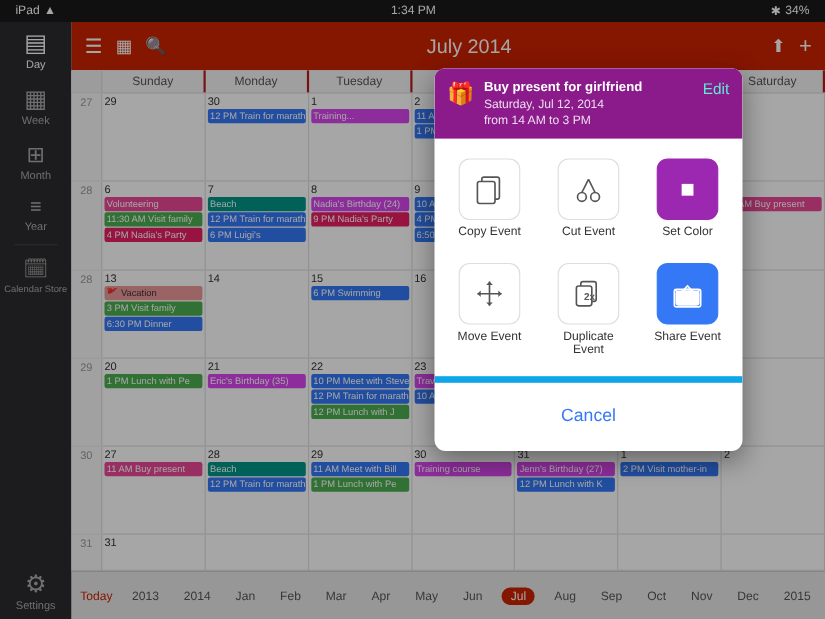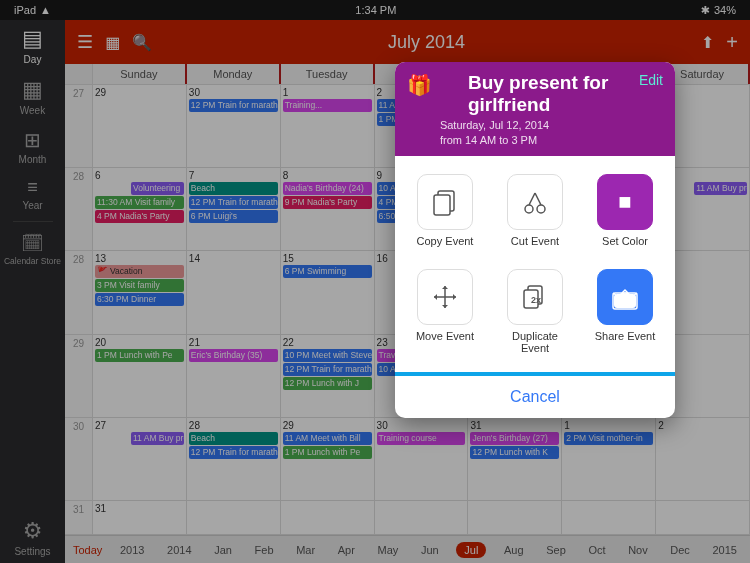--- a/index.html
+++ b/index.html
@@ -68,29 +68,29 @@
       font-size: 10px; color: #333; margin-bottom: 1px; font-weight: 500;
       display: block;
     }
     .event {
       display: block; font-size: 8.5px; padding: 0 2px; margin-bottom: 1px;
       white-space: nowrap; overflow: hidden; border-radius: 2px; line-height: 13px;
     }
     .ev-red { background: #d946ef; color: white; }
     .ev-blue { background: #3478f6; color: white; }
     .ev-green { background: #4caf50; color: white; }
-    .ev-purple { background: #8b5cf6; color: white; margin-left: 36px; }
+    .ev-purple { background: #ec4899; color: white; }
     .ev-teal { background: #009688; color: white; }
     .ev-orange { background: #ff9800; color: white; }
     .ev-pink { background: #e91e63; color: white; }
     .ev-salmon { background: #ef9a9a; color: #333; }
 
     
     #bottom-nav {
-      height: 28px; background: #e8e8e8; display: flex; align-items: center;
+      height: 44px; background: #e8e8e8; display: flex; align-items: center;
       justify-content: space-between; padding: 0 8px; border-top: 1px solid #ccc;
     }
     .bottom-nav-item {
       font-size: 11px; color: #555; cursor: pointer; padding: 2px 5px;
     }
     .bottom-nav-item.active {
       background: #cc2200; color: white; border-radius: 10px; padding: 2px 8px;
     }
     .bottom-today { font-size: 11px; color: #cc2200; font-weight: 500; }
 
@@ -105,42 +105,42 @@
       position: absolute; top: 62px; left: 395px; width: 280px;
       background: white; border-radius: 10px; overflow: hidden;
       box-shadow: 0 8px 24px rgba(0,0,0,0.4); z-index: 200;
     }
     #popup-header {
       background: #8b1a8b; padding: 10px 12px; display: flex; align-items: flex-start;
       justify-content: space-between;
     }
     #popup-header .popup-icon { font-size: 20px; margin-right: 8px; margin-top: 1px; }
     #popup-header .popup-info { flex: 1; }
-    #popup-header .popup-title { font-size: 19px; font-weight: 600; color: white; margin-left: 28px; }
+    #popup-header .popup-title { font-size: 12px; font-weight: 600; color: white; }
     #popup-header .popup-date { font-size: 11px; color: rgba(255,255,255,0.85); margin-top: 3px; }
     #popup-header .popup-edit { color: #5eead4; font-size: 14px; font-weight: 500; cursor: pointer; }
 
     #popup-actions {
       padding: 12px 10px;
       display: grid; grid-template-columns: repeat(3, 1fr); gap: 10px;
     }
     .popup-action {
       display: flex; flex-direction: column; align-items: center; gap: 5px;
       cursor: pointer; padding: 6px 4px;
     }
     .popup-action .action-icon-box {
       width: 56px; height: 56px; border: 1.5px solid #ddd; border-radius: 10px;
       display: flex; align-items: center; justify-content: center; font-size: 24px;
       background: white;
     }
     .popup-action.set-color .action-icon-box { background: #9c27b0; border-color: #9c27b0; }
     .popup-action .action-label { font-size: 11px; color: #333; text-align: center; }
 
     #popup-cancel {
-      text-align: center; padding: 12px; border-top: 4px solid #0ea5e9; cursor: pointer;
+      text-align: center; padding: 22px; border-top: 6px solid #0ea5e9; cursor: pointer;
     }
     #popup-cancel span { color: #3478f6; font-size: 16px; font-weight: 500; }
   </style>
 </head>
 <body>
 
 <div id="status-bar">
   <div class="status-left">
     <span>iPad</span>
     <span>▲</span>

